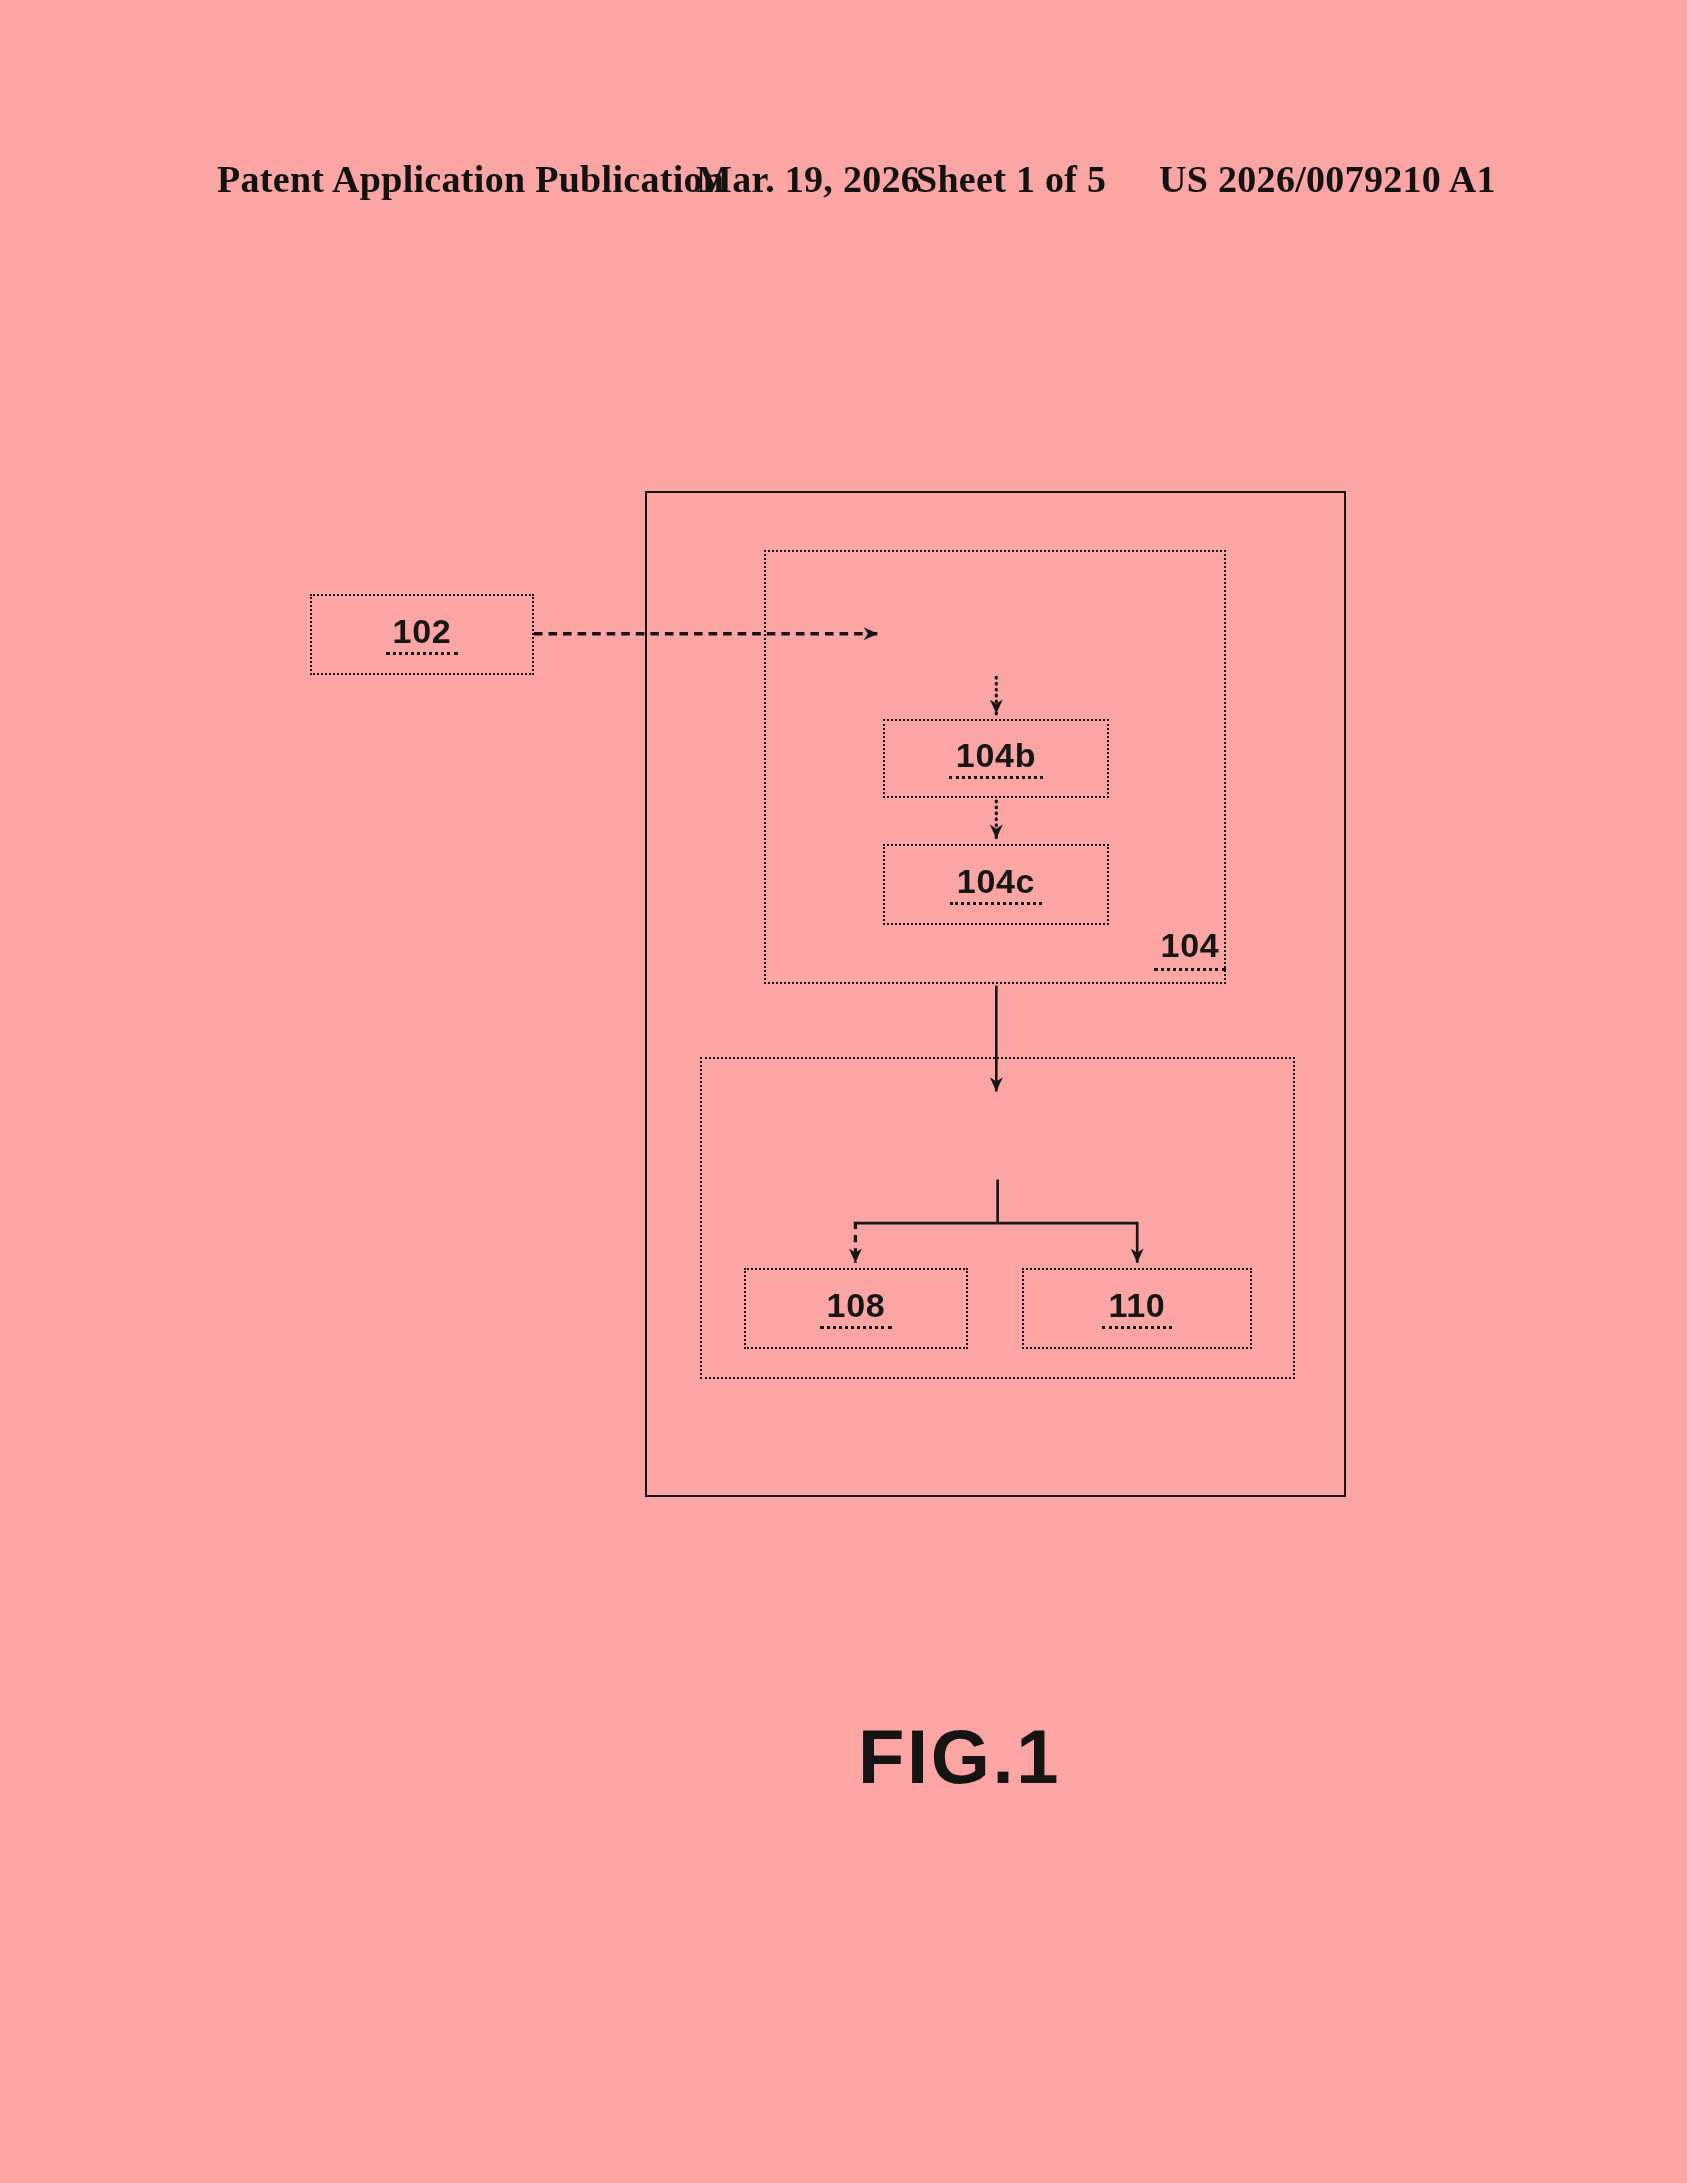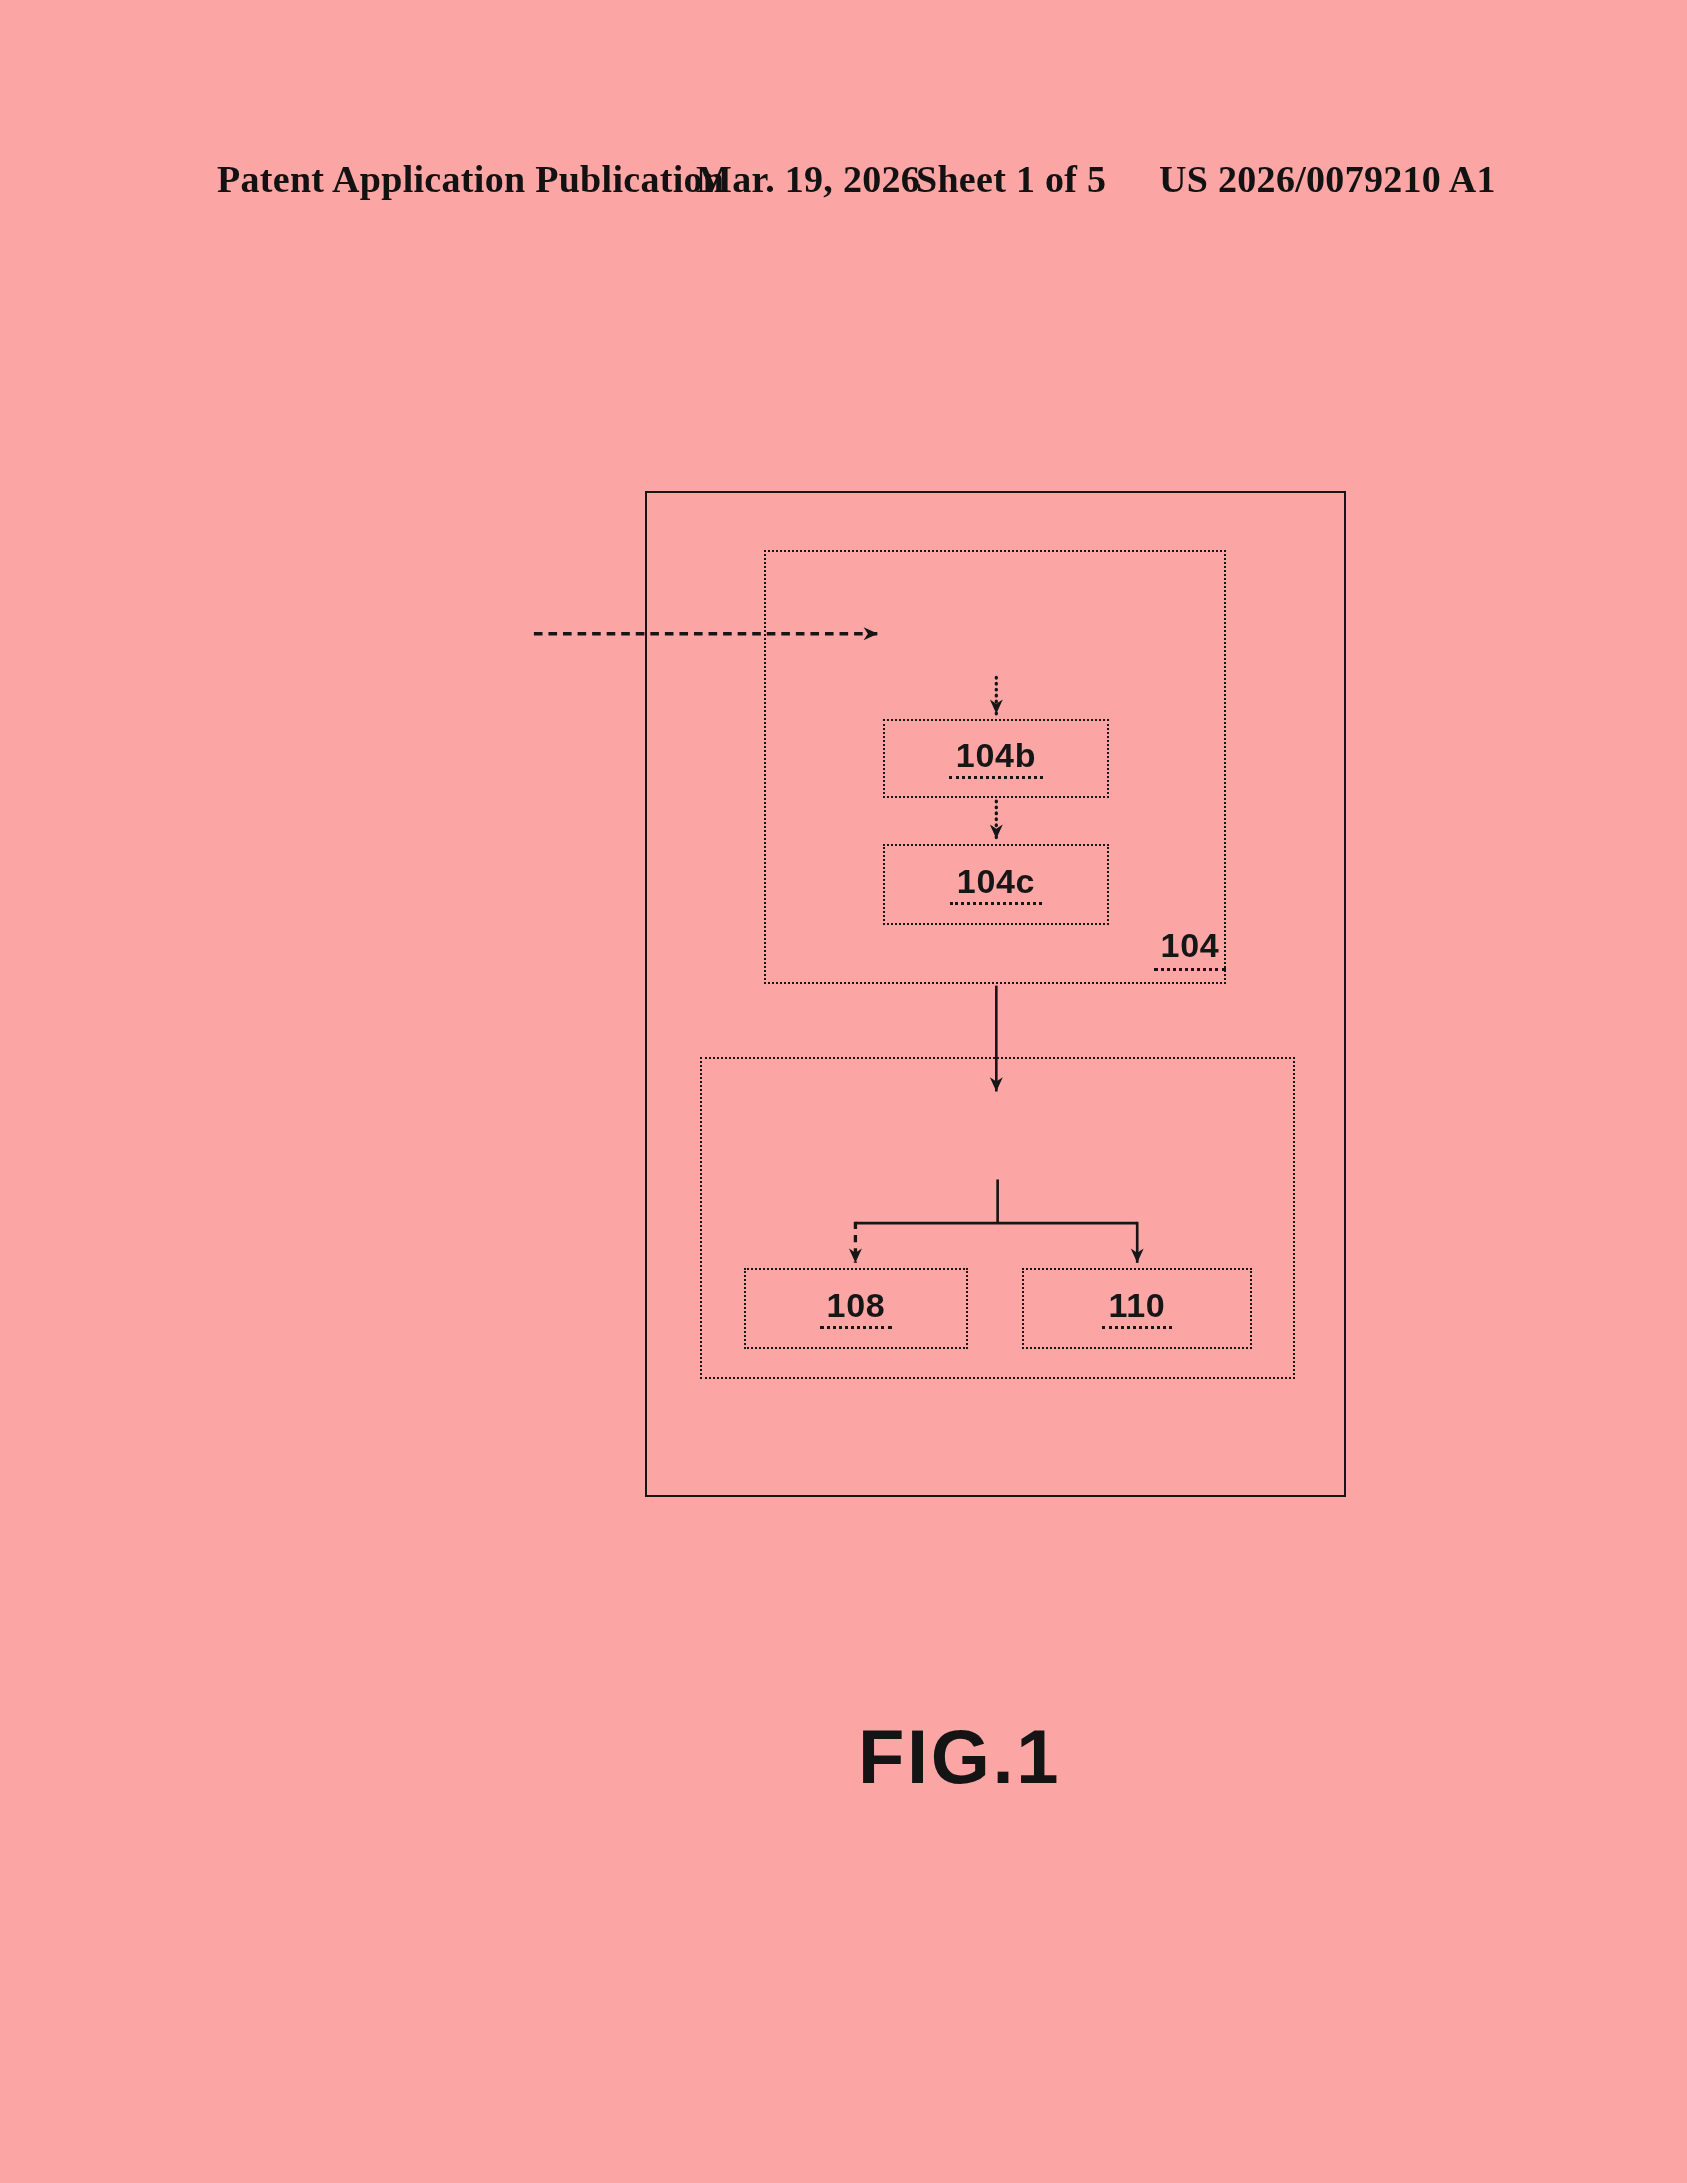--- a/index.html
+++ b/index.html
@@ -102,20 +102,23 @@
   <div class="hdr-text hdr-date">Mar. 19, 2026</div>
   <div class="hdr-text hdr-sheet">Sheet 1 of 5</div>
   <div class="hdr-text hdr-right">US 2026/0079210 A1</div>
 
   <div class="box outer-box" id="outer"></div>
 
   <div class="box group-box" id="group104"></div>
 
   <div class="box group-box" id="groupLower"></div>
 
+  <div class="box node" id="b102">
+    <span class="node-label">102</span>
+  </div>
 
 
   <div class="box node" id="b104b">
     <span class="node-label">104b</span>
   </div>
 
   <div class="box node" id="b104c">
     <span class="node-label">104c</span>
   </div>
 

